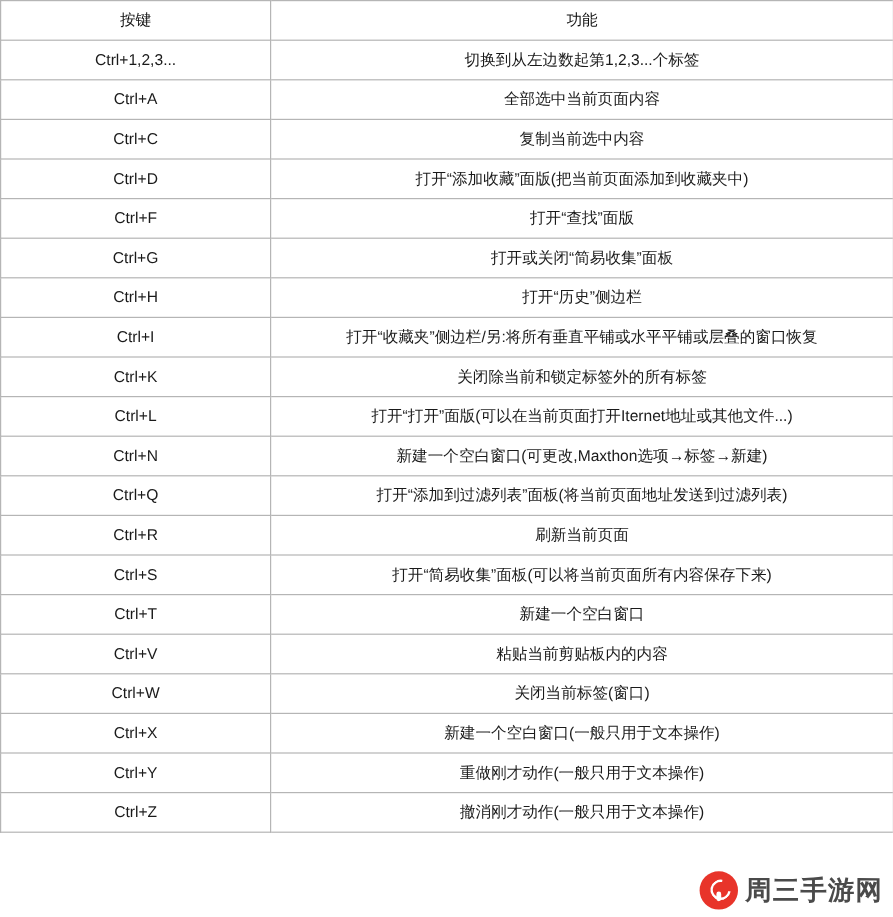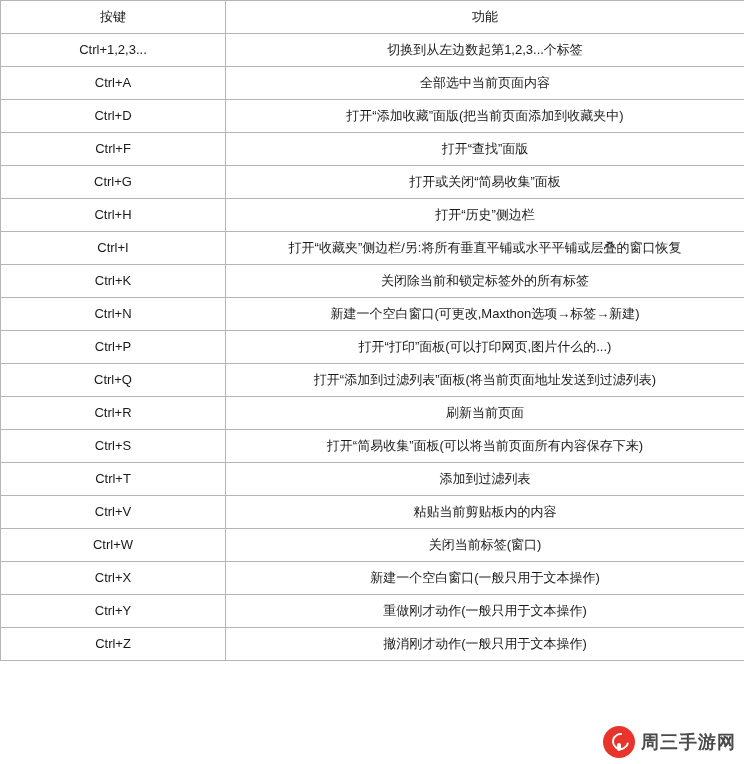--- a/index.html
+++ b/index.html
@@ -80,21 +80,21 @@
     content: "";
     position: absolute;
     left: 14px;
     top: 17px;
     width: 4px;
     height: 8px;
     background: #ffffff;
     border-radius: 2px;
   }
   .watermark-text {
-    font-size: 18px;
+    font-size: 22px;
     font-weight: bold;
     color: #4a4a4a;
     letter-spacing: 1px;
     text-shadow: 0 1px 0 #ffffff;
   }
 </style>
 </head>
 <body>
 
 <table class="shortcut-table">
@@ -107,20 +107,24 @@
   <tbody id="table-body">
       <tr>
         <td class="col-key">Ctrl+1,2,3...</td>
         <td class="col-func">切换到从左边数起第1,2,3...个标签</td>
       </tr>
       <tr>
         <td class="col-key">Ctrl+A</td>
         <td class="col-func">全部选中当前页面内容</td>
       </tr>
       <tr>
+        <td class="col-key">Ctrl+C</td>
+        <td class="col-func">复制当前选中内容</td>
+      </tr>
+      <tr>
         <td class="col-key">Ctrl+D</td>
         <td class="col-func">打开“添加收藏”面版(把当前页面添加到收藏夹中)</td>
       </tr>
       <tr>
         <td class="col-key">Ctrl+F</td>
         <td class="col-func">打开“查找”面版</td>
       </tr>
       <tr>
         <td class="col-key">Ctrl+G</td>
         <td class="col-func">打开或关闭“简易收集”面板</td>
@@ -131,42 +135,42 @@
       </tr>
       <tr>
         <td class="col-key">Ctrl+I</td>
         <td class="col-func">打开“收藏夹”侧边栏/另:将所有垂直平铺或水平平铺或层叠的窗口恢复</td>
       </tr>
       <tr>
         <td class="col-key">Ctrl+K</td>
         <td class="col-func">关闭除当前和锁定标签外的所有标签</td>
       </tr>
       <tr>
+        <td class="col-key">Ctrl+L</td>
+        <td class="col-func">打开“打开”面版(可以在当前页面打开Iternet地址或其他文件...)</td>
+      </tr>
+      <tr>
         <td class="col-key">Ctrl+N</td>
         <td class="col-func">新建一个空白窗口(可更改,Maxthon选项→标签→新建)</td>
-      </tr>
-      <tr>
-        <td class="col-key">Ctrl+P</td>
-        <td class="col-func">打开“打印”面板(可以打印网页,图片什么的...)</td>
       </tr>
       <tr>
         <td class="col-key">Ctrl+Q</td>
         <td class="col-func">打开“添加到过滤列表”面板(将当前页面地址发送到过滤列表)</td>
       </tr>
       <tr>
         <td class="col-key">Ctrl+R</td>
         <td class="col-func">刷新当前页面</td>
       </tr>
       <tr>
         <td class="col-key">Ctrl+S</td>
         <td class="col-func">打开“简易收集”面板(可以将当前页面所有内容保存下来)</td>
       </tr>
       <tr>
         <td class="col-key">Ctrl+T</td>
-        <td class="col-func">添加到过滤列表</td>
+        <td class="col-func">新建一个空白窗口</td>
       </tr>
       <tr>
         <td class="col-key">Ctrl+V</td>
         <td class="col-func">粘贴当前剪贴板内的内容</td>
       </tr>
       <tr>
         <td class="col-key">Ctrl+W</td>
         <td class="col-func">关闭当前标签(窗口)</td>
       </tr>
       <tr>

